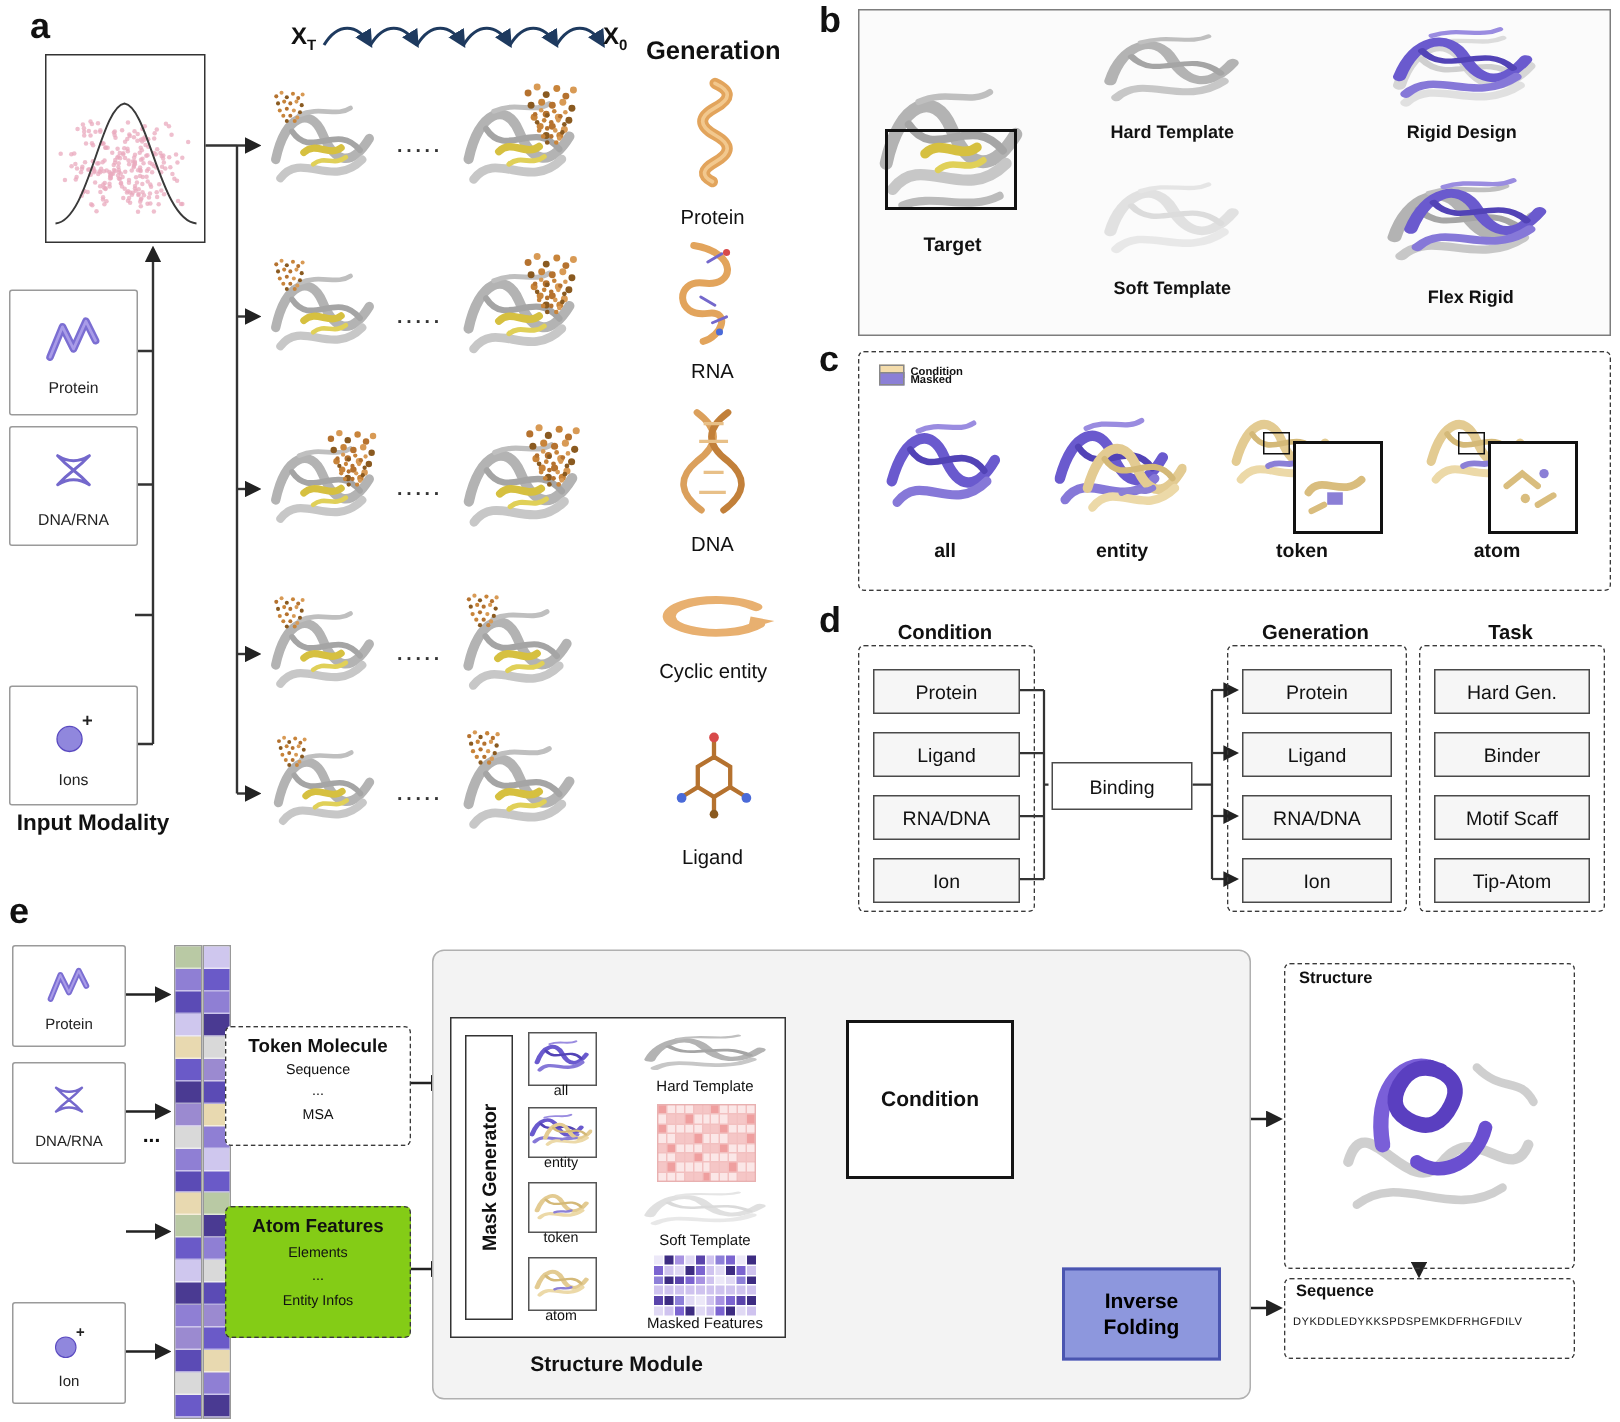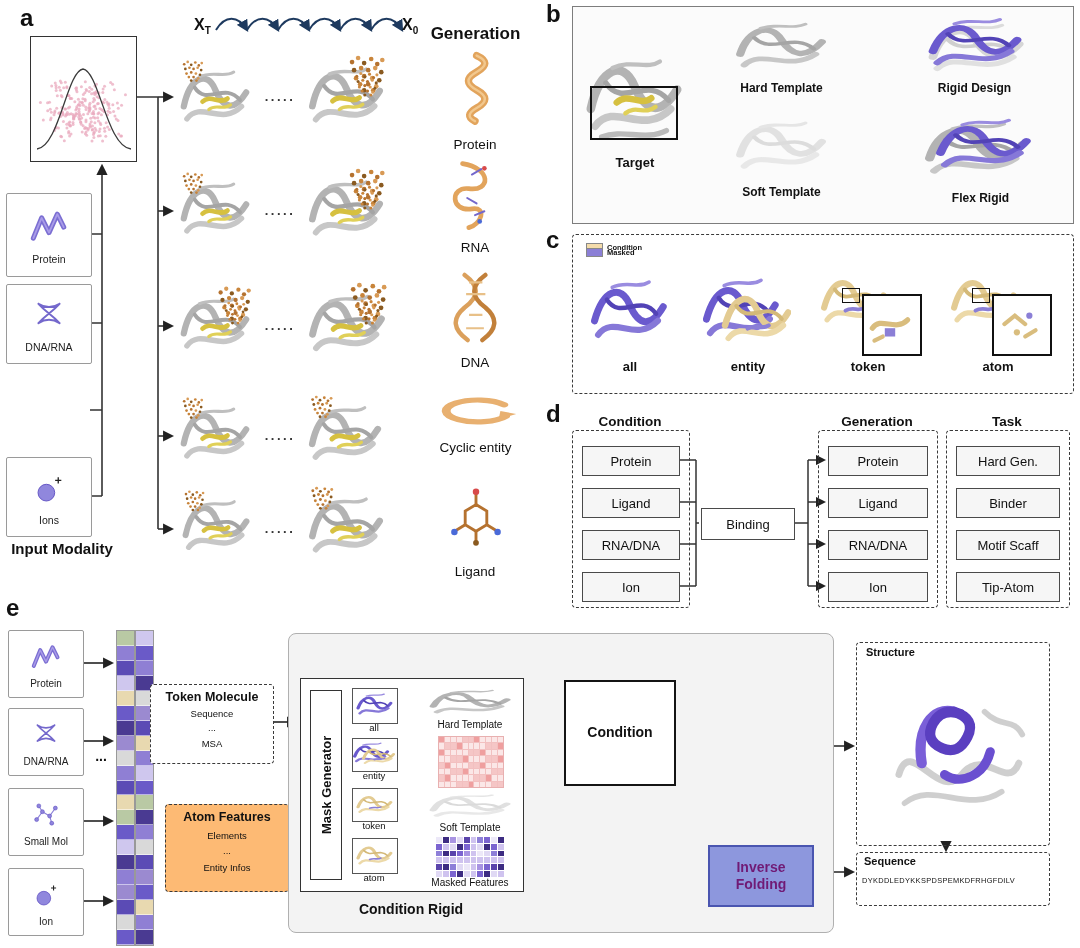--- a/index.html
+++ b/index.html
@@ -719,26 +719,20 @@
         <use href="#s-zigzag-protein"></use>
       </svg>
     <div class="inlbl" style="font-size:10px">Protein</div>
   </div>
   <div class="inbox" style="left:8px;top:708px;width:74px;height:66px">
     <svg width="40" height="36" viewBox="0 0 100 100">
         <use href="#s-dna-icon"></use>
       </svg>
     <div class="inlbl" style="font-size:10px">DNA/RNA</div>
   </div>
-  <div class="inbox" style="left:8px;top:788px;width:74px;height:66px">
-    <svg width="40" height="36" viewBox="0 0 100 100">
-        <use href="#s-mol-icon"></use>
-      </svg>
-    <div class="inlbl" style="font-size:10px">Small Mol</div>
-  </div>
   <div class="inbox" style="left:8px;top:868px;width:74px;height:66px">
     <svg width="40" height="36" viewBox="0 0 100 100">
         <use href="#s-ion-icon"></use>
       </svg>
     <div class="inlbl" style="font-size:10px">Ion</div>
   </div>
 
   <div class="lbl b" style="left:86px;top:748px;width:30px;font-size:14px">...</div>
 
   <div class="strip" style="left:116px;top:630px;width:17px;height:314px">
@@ -787,29 +781,29 @@
       <div class="stripcell" style="background: rgb(143, 127, 212);"></div>
       <div class="stripcell" style="background: rgb(74, 58, 146);"></div>
     </div>
 
   <div class="dash" style="left:150px;top:684px;width:122px;height:78px;background:#fff">
     <div class="lbl b" style="left:0;top:5px;width:100%;font-size:12.5px;position:absolute">Token Molecule</div>
     <div class="lbl" style="left:0;top:24px;width:100%;font-size:9.5px;position:absolute">Sequence</div>
     <div class="lbl" style="left:0;top:38px;width:100%;font-size:9.5px;position:absolute">...</div>
     <div class="lbl" style="left:0;top:54px;width:100%;font-size:9.5px;position:absolute">MSA</div>
   </div>
-  <div class="dash" style="left:165px;top:804px;width:122px;height:86px;background:#fdba74">
+  <div class="dash" style="left:150px;top:804px;width:122px;height:86px;background:#84cc16">
     <div class="lbl b" style="left:0;top:5px;width:100%;font-size:12.5px;position:absolute">Atom Features</div>
     <div class="lbl" style="left:0;top:26px;width:100%;font-size:9.5px;position:absolute">Elements</div>
     <div class="lbl" style="left:0;top:41px;width:100%;font-size:9.5px;position:absolute">...</div>
     <div class="lbl" style="left:0;top:58px;width:100%;font-size:9.5px;position:absolute">Entity Infos</div>
   </div>
 
   <div class="abs" style="left:288px;top:633px;width:544px;height:298px;background:#f3f3f3;border:1px solid #b0b0b0;border-radius:8px"></div>
-  <div class="lbl b" style="left:311px;top:901px;width:200px;font-size:14px">Condition Rigid</div>
+  <div class="lbl b" style="left:311px;top:901px;width:200px;font-size:14px">Structure Module</div>
 
   <div class="abs" style="left:300px;top:678px;width:222px;height:212px;background:#fff;border:1.5px solid #333"></div>
   <div class="abs vert" style="left:310px;top:690px;width:30px;height:188px;border:1.5px solid #333;background:#fff">Mask Generator</div>
 
   <div class="thumb" style="left:352px;top:688px;width:44px;height:34px">
     <svg width="42" height="32" viewBox="0 0 100 100" preserveAspectRatio="none">
         <use href="#s-ribbon-purple"></use>
       </svg>
   </div>
   <div class="minilbl" style="left:346px;top:723px;width:56px">all</div>
@@ -991,21 +985,21 @@
       <div style="background: rgb(224, 217, 244);"></div>
       <div style="background: rgb(207, 195, 239);"></div>
       <div style="background: rgb(123, 100, 208);"></div>
       <div style="background: rgb(61, 44, 130);"></div>
       <div style="background: rgb(224, 217, 244);"></div>
       <div style="background: rgb(207, 195, 239);"></div>
     </div>
   <div class="minilbl" style="left:416px;top:878px;width:108px;font-size:10px">Masked Features</div>
 
   <div class="modbox" style="left:564px;top:680px;width:104px;height:98px">Condition</div>
-  <div class="modbox" style="left: 708px; top: 845px; width: 98px; height: 54px; color: #701a75; border-color: rgb(74, 85, 176); background: rgb(141, 151, 221);">Inverse Folding</div>
+  <div class="modbox" style="left: 708px; top: 845px; width: 98px; height: 54px; color: #000000; border-color: rgb(74, 85, 176); background: rgb(141, 151, 221);">Inverse Folding</div>
 
   <div class="dash" style="left:856px;top:642px;width:192px;height:202px"></div>
   <div class="abs slbl" style="left:866px;top:646px">Structure</div>
   <svg class="abs" style="left:876px;top:660px" width="160" height="172" viewBox="0 0 140 140">
       <use href="#s-structure-out"></use>
     </svg>
 
   <div class="dash" style="left:856px;top:852px;width:192px;height:52px"></div>
   <div class="abs slbl" style="left:864px;top:855px">Sequence</div>
   <div class="seq" style="left:862px;top:876px;width:184px">DYKDDLEDYKKSPDSPEMKDFRHGFDILV</div>

